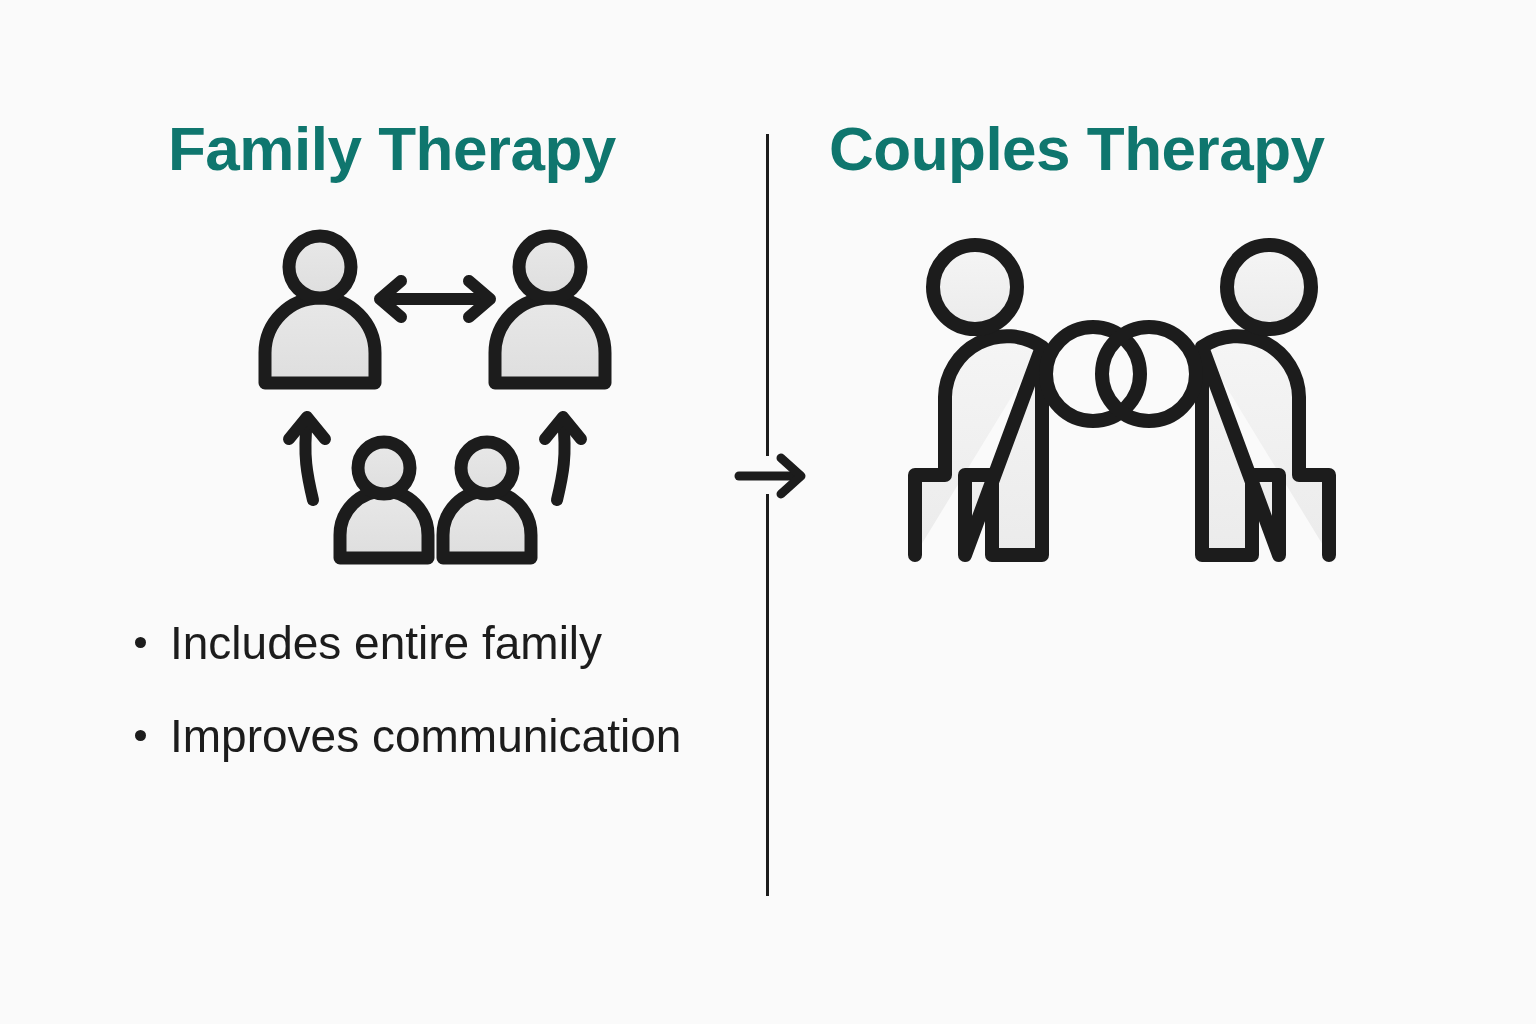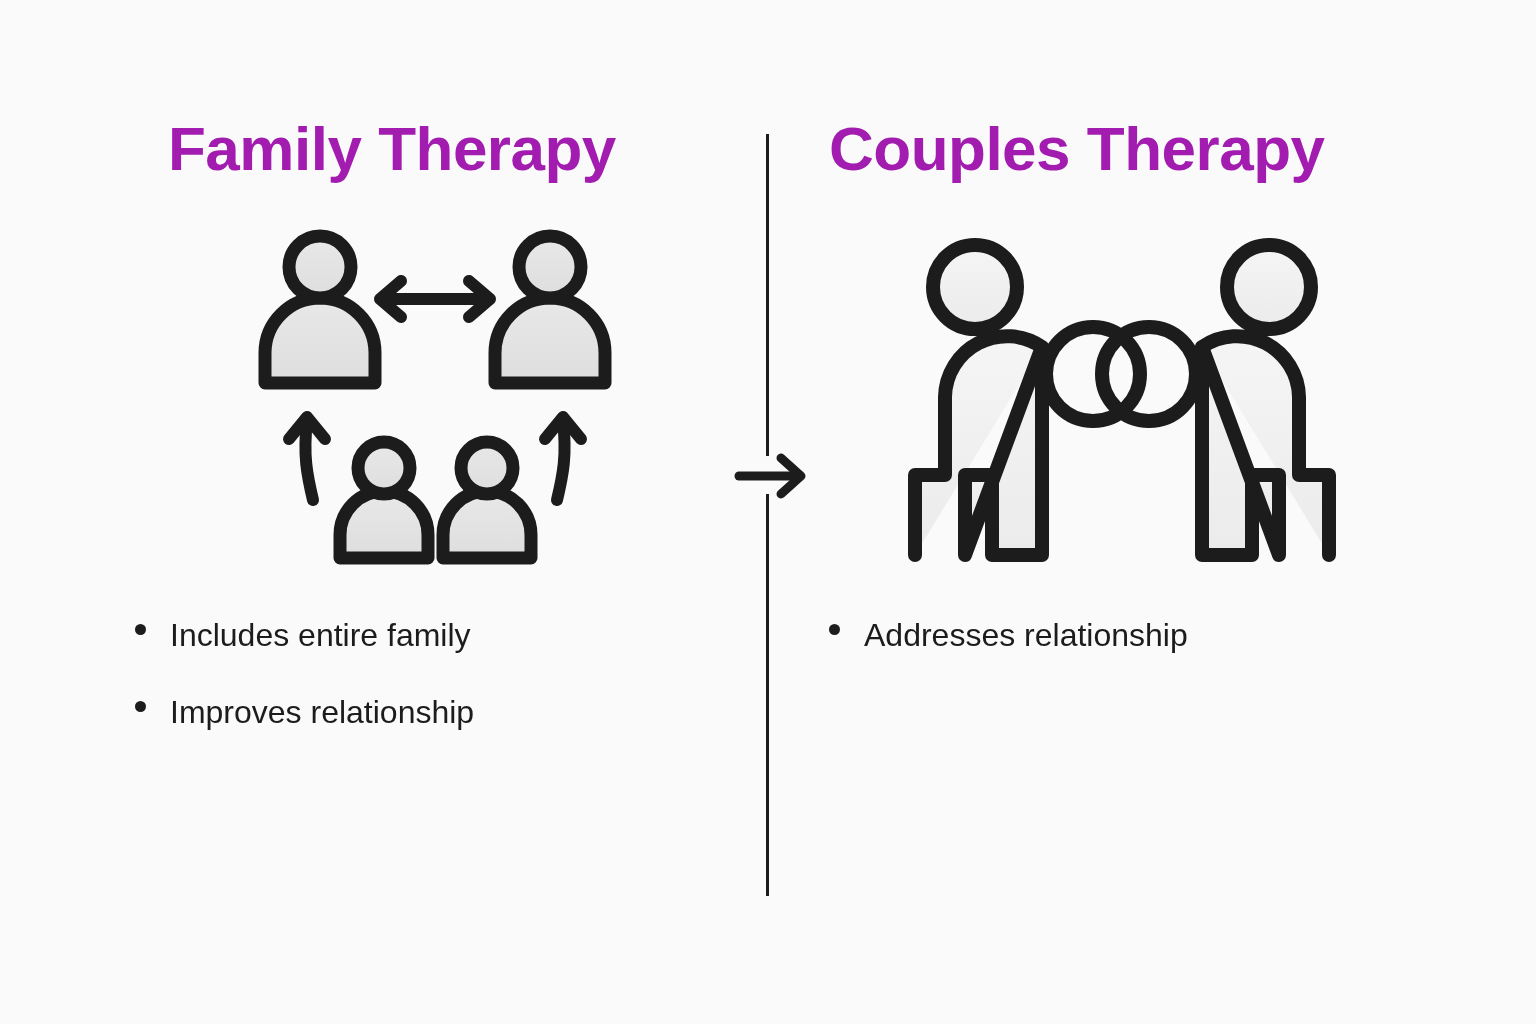--- a/index.html
+++ b/index.html
@@ -34,21 +34,21 @@
 
   
   .title {
     position: absolute;
     top: 118px;
     font-size: 62px;
     font-weight: 700;
     letter-spacing: -0.5px;
     white-space: nowrap;
     line-height: 1;
-    color: #a21caf;
+    color: #0f766e;
   }
   .column.left  .title { left: 168px; }
   .column.right .title { left: 62px; }
 
   
   .divider-top, .divider-bottom {
     position: absolute;
     left: 766px;
     width: 3px;
     background: #1c1c1c;
@@ -78,21 +78,21 @@
     list-style: none;
     margin: 0;
     padding: 0;
   }
   .column.left  .bullets { left: 135px; top: 618px; }
   .column.right .bullets { left: 62px;  top: 618px; }
 
   .bullets li {
     display: flex;
     align-items: baseline;
-    font-size: 32px;
+    font-size: 46px;
     line-height: 1.12;
     color: #1c1c1c;
     margin-bottom: 41px;
     white-space: nowrap;
   }
   .bullets li:last-child { margin-bottom: 0; }
 
   .bullet-dot {
     width: 11px;
     height: 11px;
@@ -173,21 +173,21 @@
       </svg>
     </div>
 
     <ul class="bullets">
       <li>
         <span class="bullet-dot"></span>
         <span class="bullet-text">Includes entire family</span>
       </li>
       <li>
         <span class="bullet-dot"></span>
-        <span class="bullet-text">Improves relationship</span>
+        <span class="bullet-text">Improves communication</span>
       </li>
     </ul>
   </div>
 
   <div class="column right">
 
     <div class="title">Couples Therapy</div>
 
     <div class="icon-area">
       <svg width="450" height="355" viewBox="0 0 450 355" xmlns="http://www.w3.org/2000/svg">
@@ -229,24 +229,20 @@
         </g>
 
         <g fill="none" stroke="#1c1c1c" stroke-width="14">
           <circle cx="196" cy="149" r="47"></circle>
           <circle cx="252" cy="149" r="47"></circle>
         </g>
       </svg>
     </div>
 
     <ul class="bullets">
-      <li>
-        <span class="bullet-dot"></span>
-        <span class="bullet-text">Addresses relationship</span>
-      </li>
     </ul>
   </div>
 
 </div>
 
 <div class="divider-top"></div>
 <div class="divider-bottom"></div>
 
 <div class="center-arrow">
   <svg width="76" height="56" viewBox="0 0 76 56" xmlns="http://www.w3.org/2000/svg">

